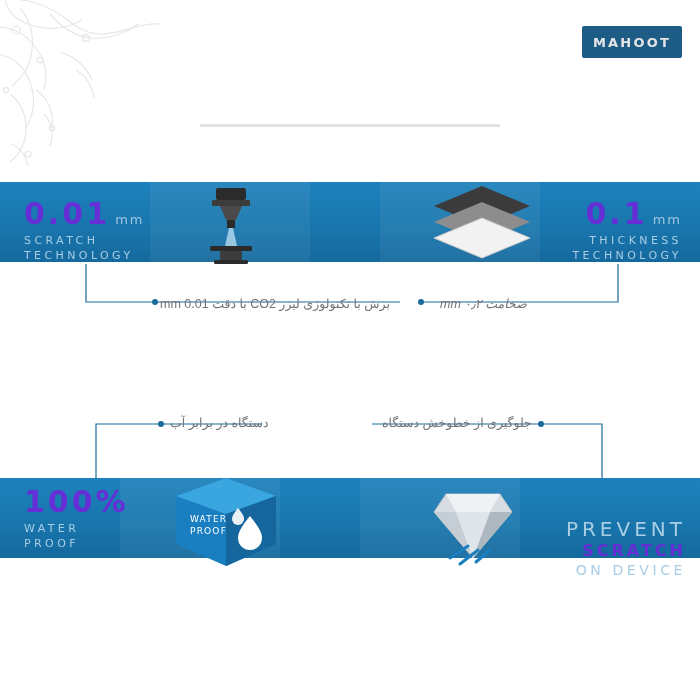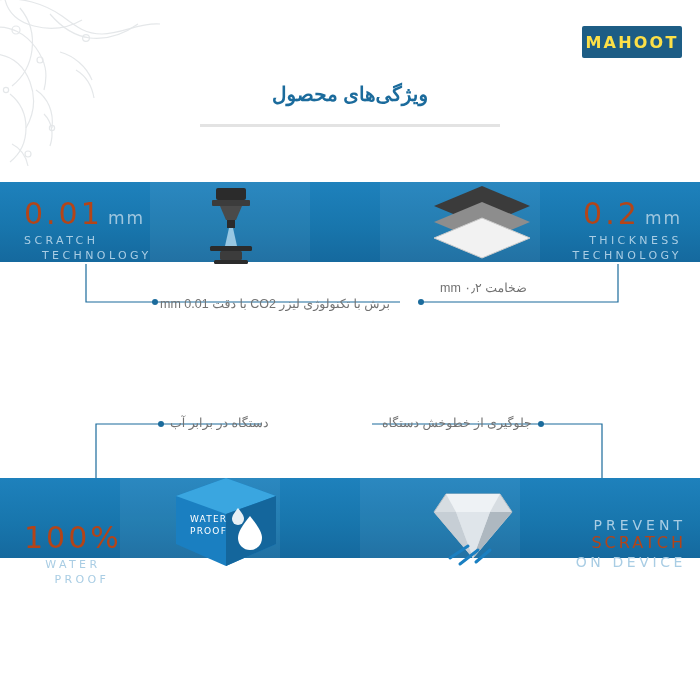--- a/index.html
+++ b/index.html
@@ -40,22 +40,22 @@
     top: 26px;
     width: 100px;
     height: 32px;
     background: #1d5d85;
     display: flex;
     align-items: center;
     justify-content: center;
     border-radius: 2px;
   }
   .logo-text {
-    color: #fde047;
-    font-size: 16px;
+    color: #e5e5e5;
+    font-size: 13px;
     letter-spacing: 2.2px;
     font-weight: bold;
     font-family: "DejaVu Sans", sans-serif;
   }
 
   
   .title {
     position: absolute;
     top: 82px;
     left: 0;
@@ -97,46 +97,45 @@
 
   
   .feat {
     position: absolute;
     color: #ffffff;
     font-family: "DejaVu Sans", sans-serif;
   }
   .feat .big {
     font-size: 30px;
     letter-spacing: 3px;
-    font-weight: normal;
-    color: #c2410c;
+    font-weight: bold;
+    color: #6d28d9;
     opacity: 0.92;
   }
   .feat .unit {
-    font-size: 17px;
+    font-size: 13px;
     letter-spacing: 2px;
     color: #9fc6de;
   }
   .feat .sub {
     font-size: 11px;
     letter-spacing: 3.4px;
     color: #a9cde4;
     margin-top: 3px;
   }
   .feat .sub2 {
     font-size: 11px;
     letter-spacing: 3.4px;
     color: #a9cde4;
     margin-top: 2px;
-    margin-left: 18px;
   }
 
   .feat-accuracy { left: 24px; top: 196px; }
   .feat-ultrathin { right: 18px; top: 196px; text-align: right; }
-  .feat-waterproof { left: 24px; top: 520px; text-align: center; }
+  .feat-waterproof { left: 24px; top: 484px; }
   .feat-scratch { right: 14px; top: 490px; text-align: right; }
 
   
   .icon-box { position: absolute; }
   .icon-laser { left: 196px; top: 186px; }
   .icon-layers { left: 428px; top: 184px; }
   .icon-waterbox { left: 168px; top: 474px; }
   .icon-diamond { left: 420px; top: 474px; }
 
   
@@ -145,21 +144,21 @@
   
   .callout {
     position: absolute;
     direction: rtl;
     font-size: 12.5px;
     color: #737373;
     white-space: nowrap;
   }
 
   .callout-laser  { left: 160px; top: 296px; }
-  .callout-thin   { left: 440px; top: 280px; }
+  .callout-thin   { left: 440px; top: 296px; font-style: italic; }
   .callout-water  { left: 170px; top: 415px; }
   .callout-scratch{ left: 382px; top: 415px; }
 
   .dot {
     position: absolute;
     width: 6px;
     height: 6px;
     border-radius: 50%;
     background: #1b6b9c;
   }
@@ -189,21 +188,20 @@
       <circle cx="16" cy="96" r="2.6"></circle>
       <path d="M70 58 C 84 62, 96 72, 102 86"></path>
       <path d="M86 76 C 96 82, 102 92, 104 104"></path>
     </g>
   </svg>
 
   <div class="logo">
     <span class="logo-text">MAHOOT</span>
   </div>
 
-  <div class="title">ویژگی‌های محصول</div>
   <div class="title-rule"></div>
 
   <div class="band top"></div>
   <div class="band-notch" style="top:182px; left:150px;"></div>
   <div class="band-notch" style="top:182px; left:380px;"></div>
 
   <div class="feat feat-accuracy">
     <div>
       <span class="big">0.01</span>
       <span class="unit">mm</span>
@@ -228,21 +226,21 @@
   <div class="icon-box icon-layers">
     <svg width="108" height="82" viewBox="0 0 108 82">
       <polygon points="54,2 102,22 54,42 6,22" fill="#3b3b3b"></polygon>
       <polygon points="54,18 102,38 54,58 6,38" fill="#8d8d8d"></polygon>
       <polygon points="54,34 102,54 54,74 6,54" fill="#f2f2f2" stroke="#cccccc" stroke-width="1"></polygon>
     </svg>
   </div>
 
   <div class="feat feat-ultrathin">
     <div>
-      <span class="big">0.2</span>
+      <span class="big">0.1</span>
       <span class="unit">mm</span>
     </div>
     <div class="sub">THICKNESS</div>
     <div class="sub2">TECHNOLOGY</div>
   </div>
 
   <svg class="connector" style="left:80px; top:262px;" width="330" height="50">
     <path d="M6 2 L6 40 L320 40" fill="none" stroke="#1b6b9c" stroke-width="1.2"></path>
   </svg>
   <div class="dot" style="left:152px; top:299px;"></div>
@@ -299,18 +297,18 @@
       <polygon points="14,38 36,38 53,84" fill="#c6ced5"></polygon>
       <polygon points="92,38 70,38 53,84" fill="#aeb8c0"></polygon>
       <polygon points="36,38 70,38 53,84" fill="#dfe5ea"></polygon>
       <path d="M30 84 L48 72" stroke="#1a7fc1" stroke-width="3" stroke-linecap="round"></path>
       <path d="M40 90 L58 76" stroke="#1a7fc1" stroke-width="3" stroke-linecap="round"></path>
       <path d="M56 88 L70 76" stroke="#1a7fc1" stroke-width="3" stroke-linecap="round"></path>
     </svg>
   </div>
 
   <div class="feat feat-scratch">
-    <div class="sub" style="font-size:14px; letter-spacing:4px;margin-top:27px;">PREVENT</div>
+    <div class="sub" style="font-size:20px; letter-spacing:4px;margin-top:27px;">PREVENT</div>
     <div class="big" style="font-size:16px; letter-spacing:3px;">SCRATCH</div>
     <div class="sub2" style="font-size:14px; letter-spacing:3.6px;">ON DEVICE</div>
   </div>
 
 </div>
 
 </body></html>

